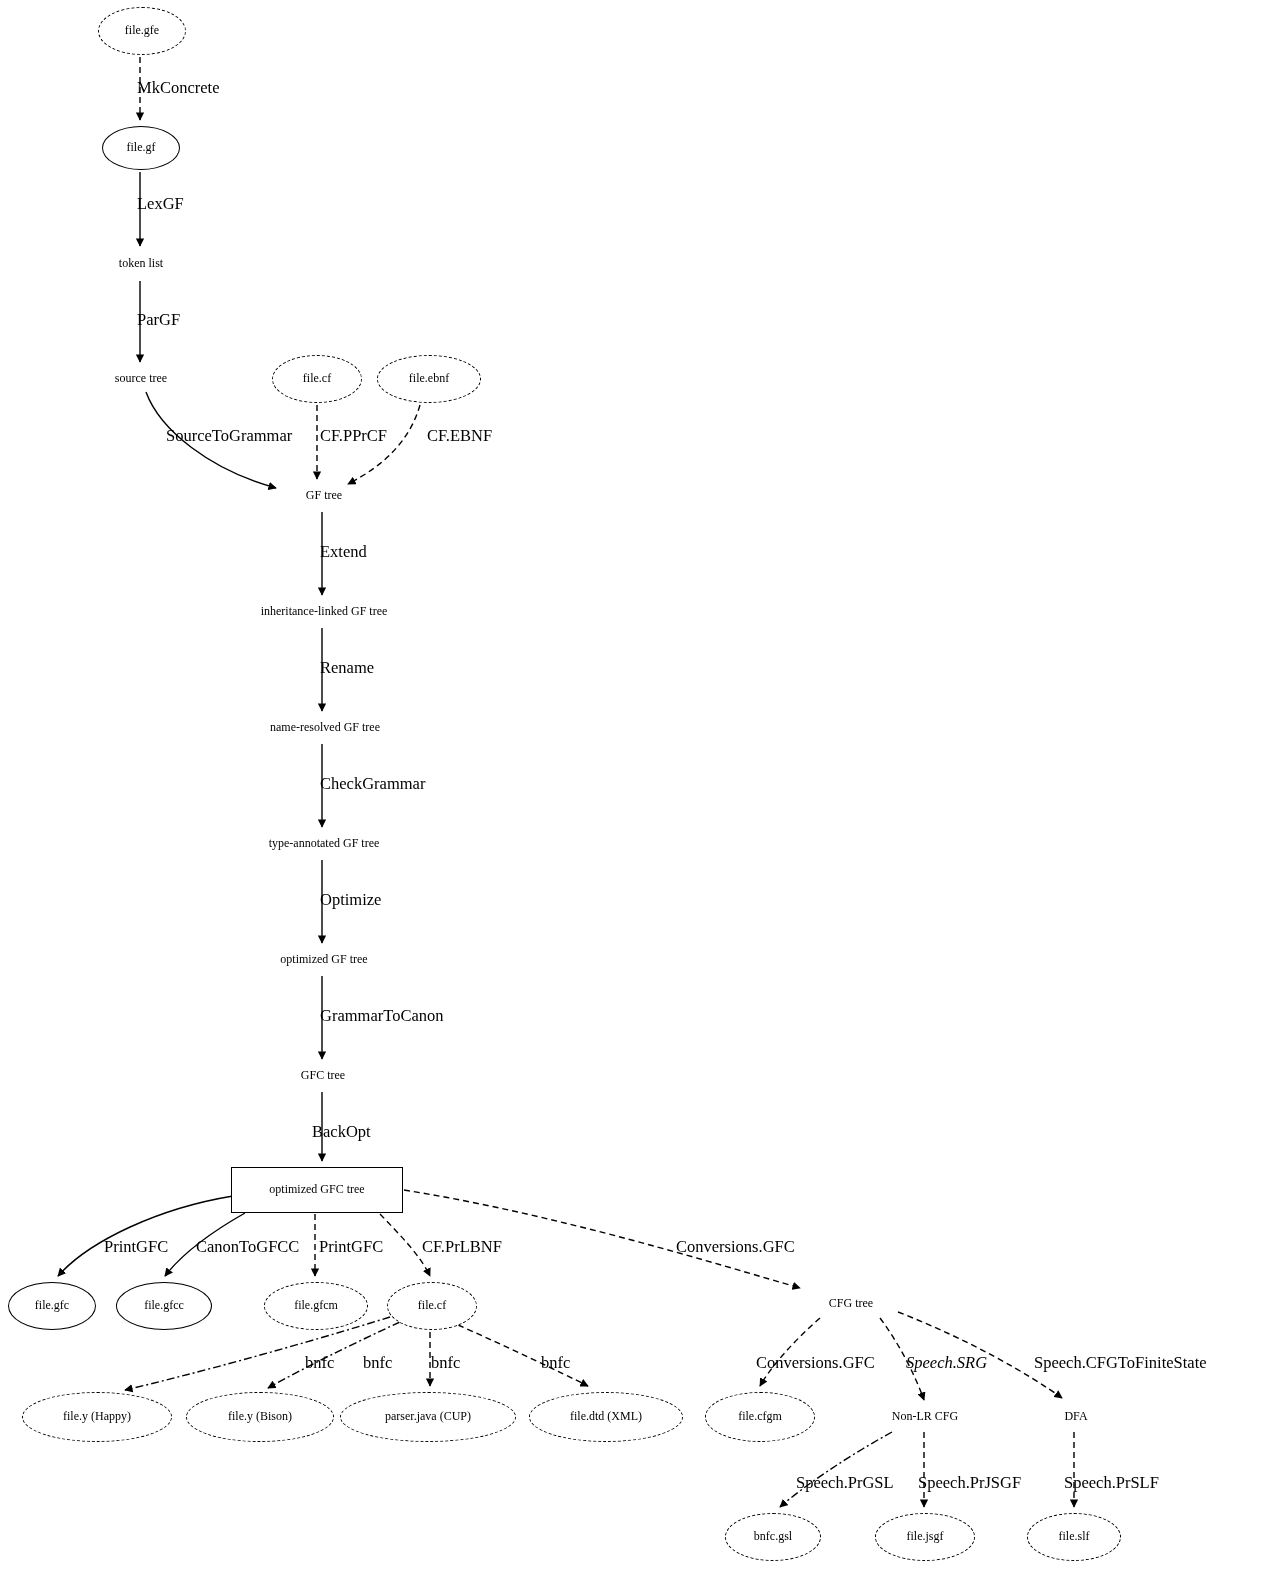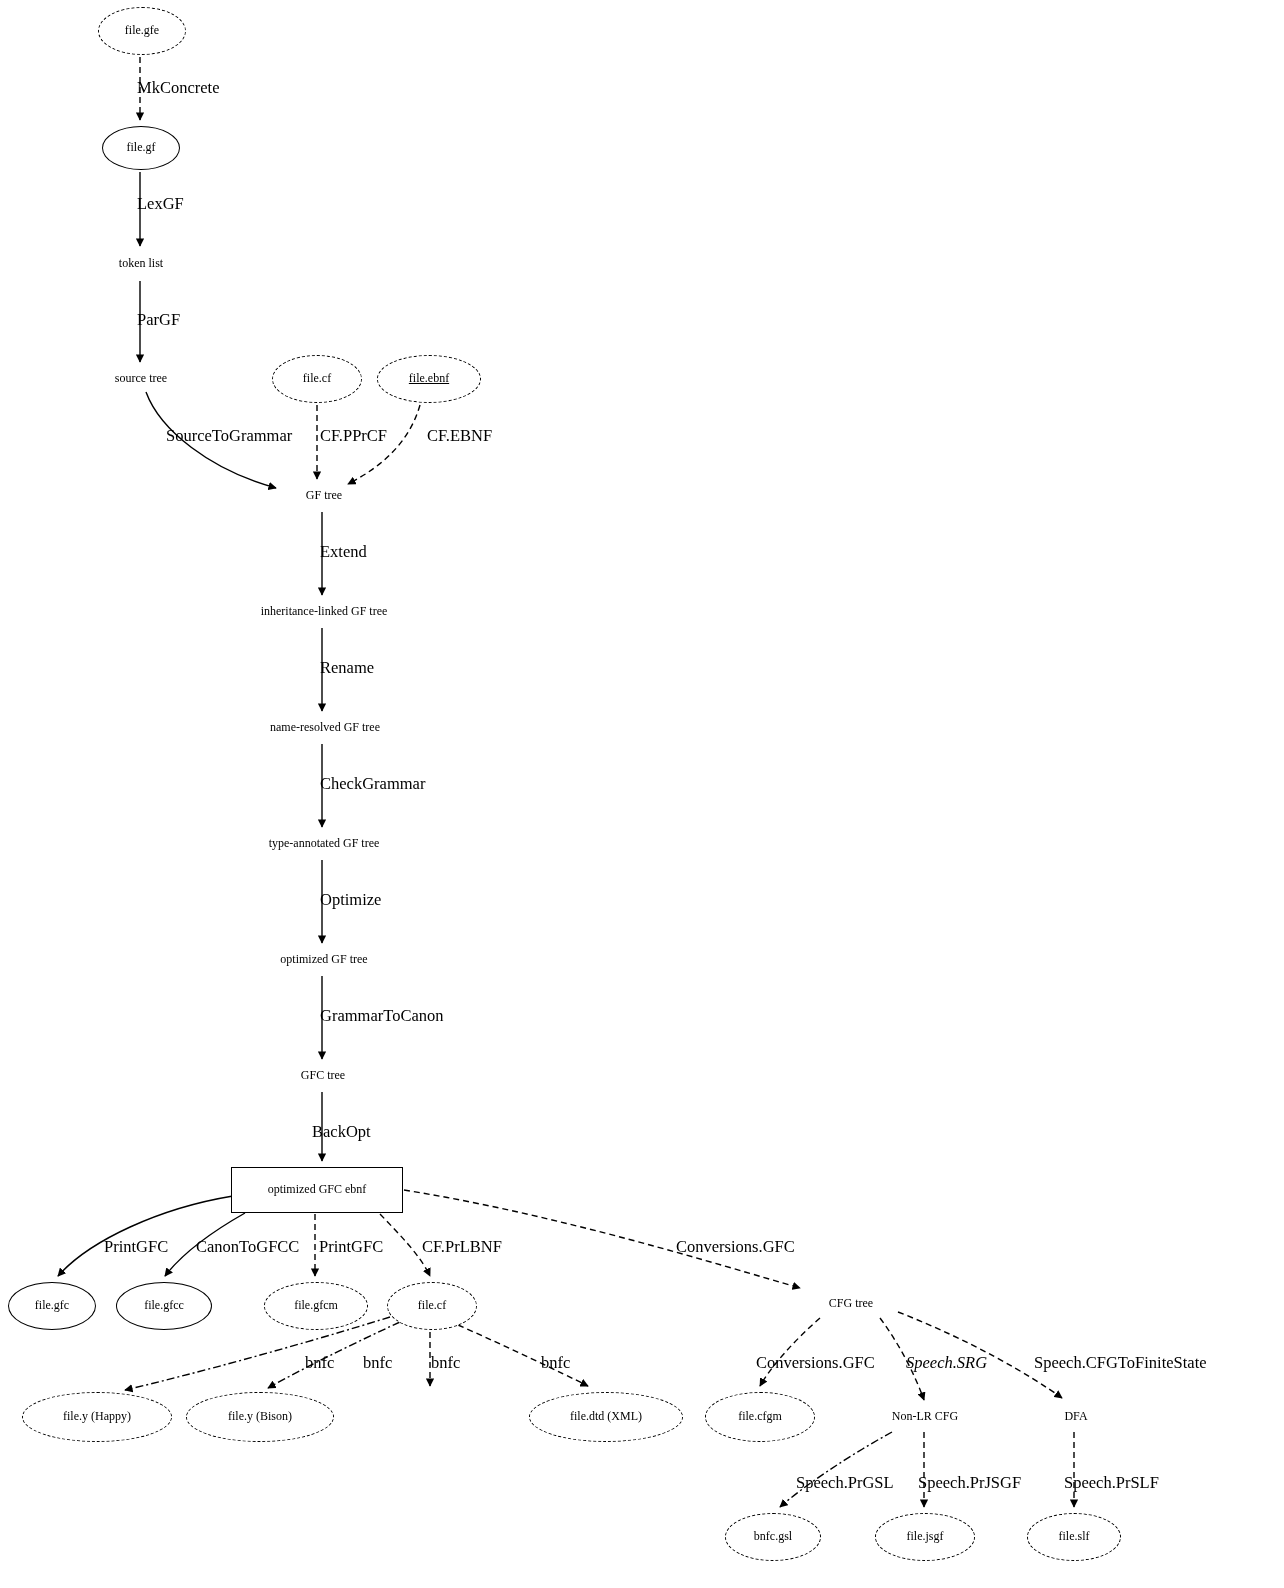--- a/index.html
+++ b/index.html
@@ -138,21 +138,21 @@
   </div>
   <div class="node plain" style="left:95px;top:253px;width:92px;height:22px;">
     <span>token list</span>
   </div>
   <div class="node plain" style="left:90px;top:368px;width:102px;height:22px;">
     <span>source tree</span>
   </div>
   <div class="node ellipse-dashed" style="left:272px;top:355px;width:90px;height:48px;">
     <span>file.cf</span>
   </div>
-  <div class="node ellipse-dashed" style="left:377px;top:355px;width:104px;height:48px;text-decoration:underline;">
+  <div class="node ellipse-dashed" style="left:377px;top:355px;width:104px;height:48px;">
     <span>file.ebnf</span>
   </div>
   <div class="node plain" style="left:285px;top:485px;width:78px;height:22px;">
     <span>GF tree</span>
   </div>
   <div class="node plain" style="left:211px;top:601px;width:226px;height:22px;">
     <span>inheritance-linked GF tree</span>
   </div>
   <div class="node plain" style="left:227px;top:717px;width:196px;height:22px;">
     <span>name-resolved GF tree</span>
@@ -160,21 +160,21 @@
   <div class="node plain" style="left:224px;top:833px;width:200px;height:22px;">
     <span>type-annotated GF tree</span>
   </div>
   <div class="node plain" style="left:243px;top:949px;width:162px;height:22px;">
     <span>optimized GF tree</span>
   </div>
   <div class="node plain" style="left:275px;top:1065px;width:96px;height:22px;">
     <span>GFC tree</span>
   </div>
   <div class="node box-solid" style="left:231px;top:1167px;width:172px;height:46px;">
-    <span>optimized GFC ebnf</span>
+    <span>optimized GFC tree</span>
   </div>
   <div class="node ellipse-solid" style="left:8px;top:1282px;width:88px;height:48px;">
     <span>file.gfc</span>
   </div>
   <div class="node ellipse-solid" style="left:116px;top:1282px;width:96px;height:48px;">
     <span>file.gfcc</span>
   </div>
   <div class="node ellipse-dashed" style="left:264px;top:1282px;width:104px;height:48px;">
     <span>file.gfcm</span>
   </div>
@@ -182,20 +182,23 @@
     <span>file.cf</span>
   </div>
   <div class="node plain" style="left:805px;top:1293px;width:92px;height:22px;">
     <span>CFG tree</span>
   </div>
   <div class="node ellipse-dashed" style="left:22px;top:1392px;width:150px;height:50px;">
     <span>file.y (Happy)</span>
   </div>
   <div class="node ellipse-dashed" style="left:186px;top:1392px;width:148px;height:50px;">
     <span>file.y (Bison)</span>
+  </div>
+  <div class="node ellipse-dashed" style="left:340px;top:1392px;width:176px;height:50px;">
+    <span>parser.java (CUP)</span>
   </div>
   <div class="node ellipse-dashed" style="left:529px;top:1392px;width:154px;height:50px;">
     <span>file.dtd (XML)</span>
   </div>
   <div class="node ellipse-dashed" style="left:705px;top:1392px;width:110px;height:50px;">
     <span>file.cfgm</span>
   </div>
   <div class="node plain" style="left:866px;top:1406px;width:118px;height:22px;">
     <span>Non-LR CFG</span>
   </div>

